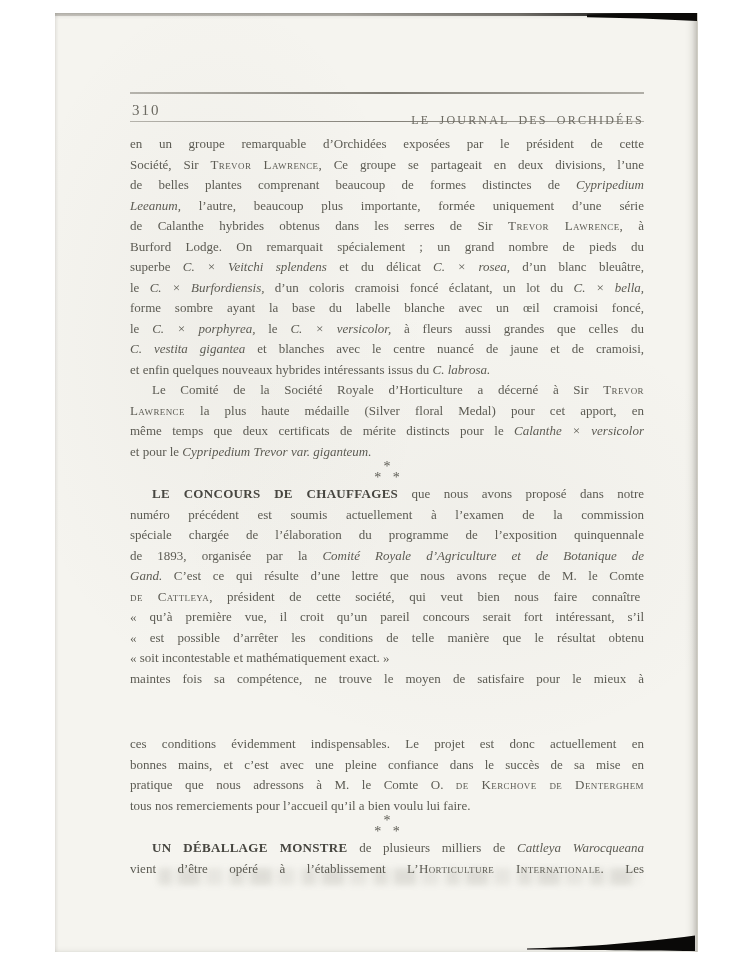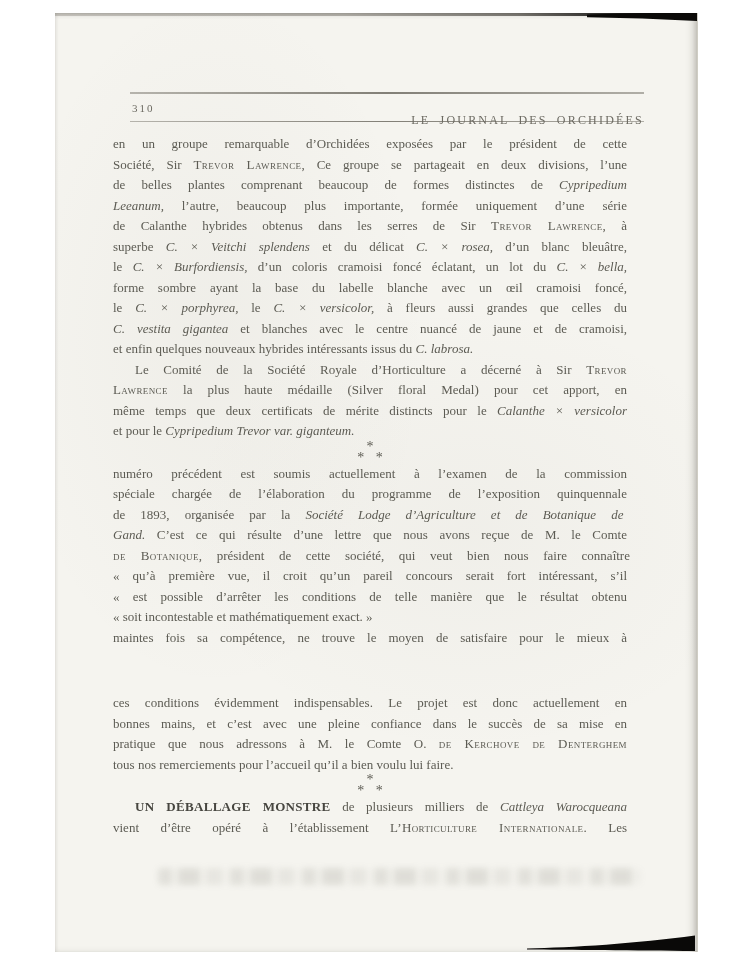--- a/index.html
+++ b/index.html
@@ -47,26 +47,26 @@
     filter: blur(3px); opacity: 0.55; border-radius: 4px;
   }
 
   
   .header { position: absolute; left: 75px; top: 79px; width: 514px; color: #6c6a62; }
   .rule {
     height: 1.5px;
     background: linear-gradient(to right, rgba(130,127,118,0.55), rgba(110,107,98,0.85) 50%, rgba(130,127,118,0.60));
   }
   .hrow { position: relative; height: 27px; }
-  .pagenum { position: absolute; left: 2px; top: 8px; font-size: 11px; letter-spacing: 2px; text-align: center; }
+  .pagenum { position: absolute; left: 2px; top: 8px; font-size: 15px; letter-spacing: 2px; text-align: center; }
   .jtitle { display: block; text-align: right; padding-top: 19px; font-size: 12px; letter-spacing: 2.2px; word-spacing: 4px; }
 
   
   .bodytext {
-    position: absolute; left: 58px; top: 121px; width: 514px;
+    position: absolute; left: 75px; top: 121px; width: 514px;
     font-size: 13px; line-height: 20.5px; color: #5c5b53;
   }
   .pline { white-space: nowrap; width: 514px; }
   .pline.indent { padding-left: 22px; width: 492px; }
   .it { font-style: italic; }
   .sc { font-variant: small-caps; letter-spacing: 0.4px; }
   .bd { font-weight: bold; color: #474640; letter-spacing: 0.3px; }
 
   .asterism { height: 22px; text-align: center; font-size: 14px; color: #5c5b53; }
   .ast-top, .ast-bot { height: 11px; line-height: 10px; }
@@ -95,39 +95,41 @@
       </div>
       <div class="rule"></div>
     </div>
 
     <div class="bodytext">
         <div class="pline" style="word-spacing: 13.4266px;"><span>en un groupe remarquable d’Orchidées exposées par le président de cette</span></div>
         <div class="pline" style="word-spacing: 8.64205px;"><span>Société, Sir </span><span class="sc">Trevor Lawrence</span><span>, Ce groupe se partageait en deux divisions, l’une</span></div>
         <div class="pline" style="word-spacing: 12.9462px;"><span>de belles plantes comprenant beaucoup de formes distinctes de </span><span class="it">Cypripedium</span></div>
         <div class="pline" style="word-spacing: 14.5664px;"><span class="it">Leeanum,</span><span> l’autre, beaucoup plus importante, formée uniquement d’une série</span></div>
         <div class="pline" style="word-spacing: 12.1207px;"><span>de Calanthe hybrides obtenus dans les serres de Sir </span><span class="sc">Trevor Lawrence</span><span>, à</span></div>
+        <div class="pline" style="word-spacing: 11.0852px;"><span>Burford Lodge. On remarquait spécialement ; un grand nombre de pieds du</span></div>
         <div class="pline" style="word-spacing: 9.03726px;"><span>superbe </span><span class="it">C. × Veitchi splendens</span><span> et du délicat </span><span class="it">C. × rosea,</span><span> d’un blanc bleuâtre,</span></div>
         <div class="pline" style="word-spacing: 7.04911px;"><span>le </span><span class="it">C. × Burfordiensis,</span><span> d’un coloris cramoisi foncé éclatant, un lot du </span><span class="it">C. × bella,</span></div>
         <div class="pline" style="word-spacing: 10.556px;"><span>forme sombre ayant la base du labelle blanche avec un œil cramoisi foncé,</span></div>
         <div class="pline" style="word-spacing: 9.55022px;"><span>le </span><span class="it">C. × porphyrea,</span><span> le </span><span class="it">C. × versicolor,</span><span> à fleurs aussi grandes que celles du</span></div>
         <div class="pline" style="word-spacing: 8.74519px;"><span class="it">C. vestita gigantea</span><span> et blanches avec le centre nuancé de jaune et de cramoisi,</span></div>
         <div class="pline last"><span>et enfin quelques nouveaux hybrides intéressants issus du </span><span class="it">C. labrosa.</span></div>
         <div class="pline indent" style="word-spacing: 11.3807px;"><span>Le Comité de la Société Royale d’Horticulture a décerné à Sir </span><span class="sc">Trevor</span></div>
         <div class="pline" style="word-spacing: 11.8707px;"><span class="sc">Lawrence</span><span> la plus haute médaille (Silver floral Medal) pour cet apport, en</span></div>
         <div class="pline" style="word-spacing: 7.14323px;"><span>même temps que deux certificats de mérite distincts pour le </span><span class="it">Calanthe × versicolor</span></div>
         <div class="pline last"><span>et pour le </span><span class="it">Cypripedium Trevor var. giganteum.</span></div>
         <div class="asterism">
           <div class="ast-top">*</div>
           <div class="ast-bot">* *</div>
         </div>
+        <div class="pline indent" style="word-spacing: 10.1667px;"><span class="bd">LE CONCOURS DE CHAUFFAGES</span><span> que nous avons proposé dans notre</span></div>
         <div class="pline" style="word-spacing: 15.3559px;"><span>numéro précédent est soumis actuellement à l’examen de la commission</span></div>
         <div class="pline" style="word-spacing: 13.7422px;"><span>spéciale chargée de l’élaboration du programme de l’exposition quinquennale</span></div>
-        <div class="pline" style="word-spacing: 11.8097px;"><span>de 1893, organisée par la </span><span class="it">Société Lodge d’Agriculture et de Botanique de</span></div>
+        <div class="pline" style="word-spacing: 11.8097px;"><span>de 1893, organisée par la </span><span class="it">Comité Royale d’Agriculture et de Botanique de</span></div>
         <div class="pline" style="word-spacing: 8.34821px;"><span class="it">Gand.</span><span> C’est ce qui résulte d’une lettre que nous avons reçue de M. le Comte</span></div>
-        <div class="pline" style="word-spacing: 11.3452px;"><span class="sc">de Botanique</span><span>, président de cette société, qui veut bien nous faire connaître</span></div>
+        <div class="pline" style="word-spacing: 11.3452px;"><span class="sc">de Cattleya</span><span>, président de cette société, qui veut bien nous faire connaître</span></div>
         <div class="pline" style="word-spacing: 9.74219px;"><span>« qu’à première vue, il croit qu’un pareil concours serait fort intéressant, s’il</span></div>
         <div class="pline" style="word-spacing: 9.98307px;"><span>« est possible d’arrêter les conditions de telle manière que le résultat obtenu</span></div>
         <div class="pline last"><span>« soit incontestable et mathématiquement exact. »</span></div>
         <div class="pline" style="word-spacing: 8.82692px;"><span>maintes fois sa compétence, ne trouve le moyen de satisfaire pour le mieux à</span></div>
         <div class="pline" style="word-spacing: 12.0243px; margin-top: 45px;"><span>ces conditions évidemment indispensables. Le projet est donc actuellement en</span></div>
         <div class="pline" style="word-spacing: 7.9654px;"><span>bonnes mains, et c’est avec une pleine confiance dans le succès de sa mise en</span></div>
         <div class="pline" style="word-spacing: 9.20833px;"><span>pratique que nous adressons à M. le Comte O. </span><span class="sc">de Kerchove de Denterghem</span></div>
         <div class="pline last"><span>tous nos remerciements pour l’accueil qu’il a bien voulu lui faire.</span></div>
         <div class="asterism">
           <div class="ast-top">*</div>

